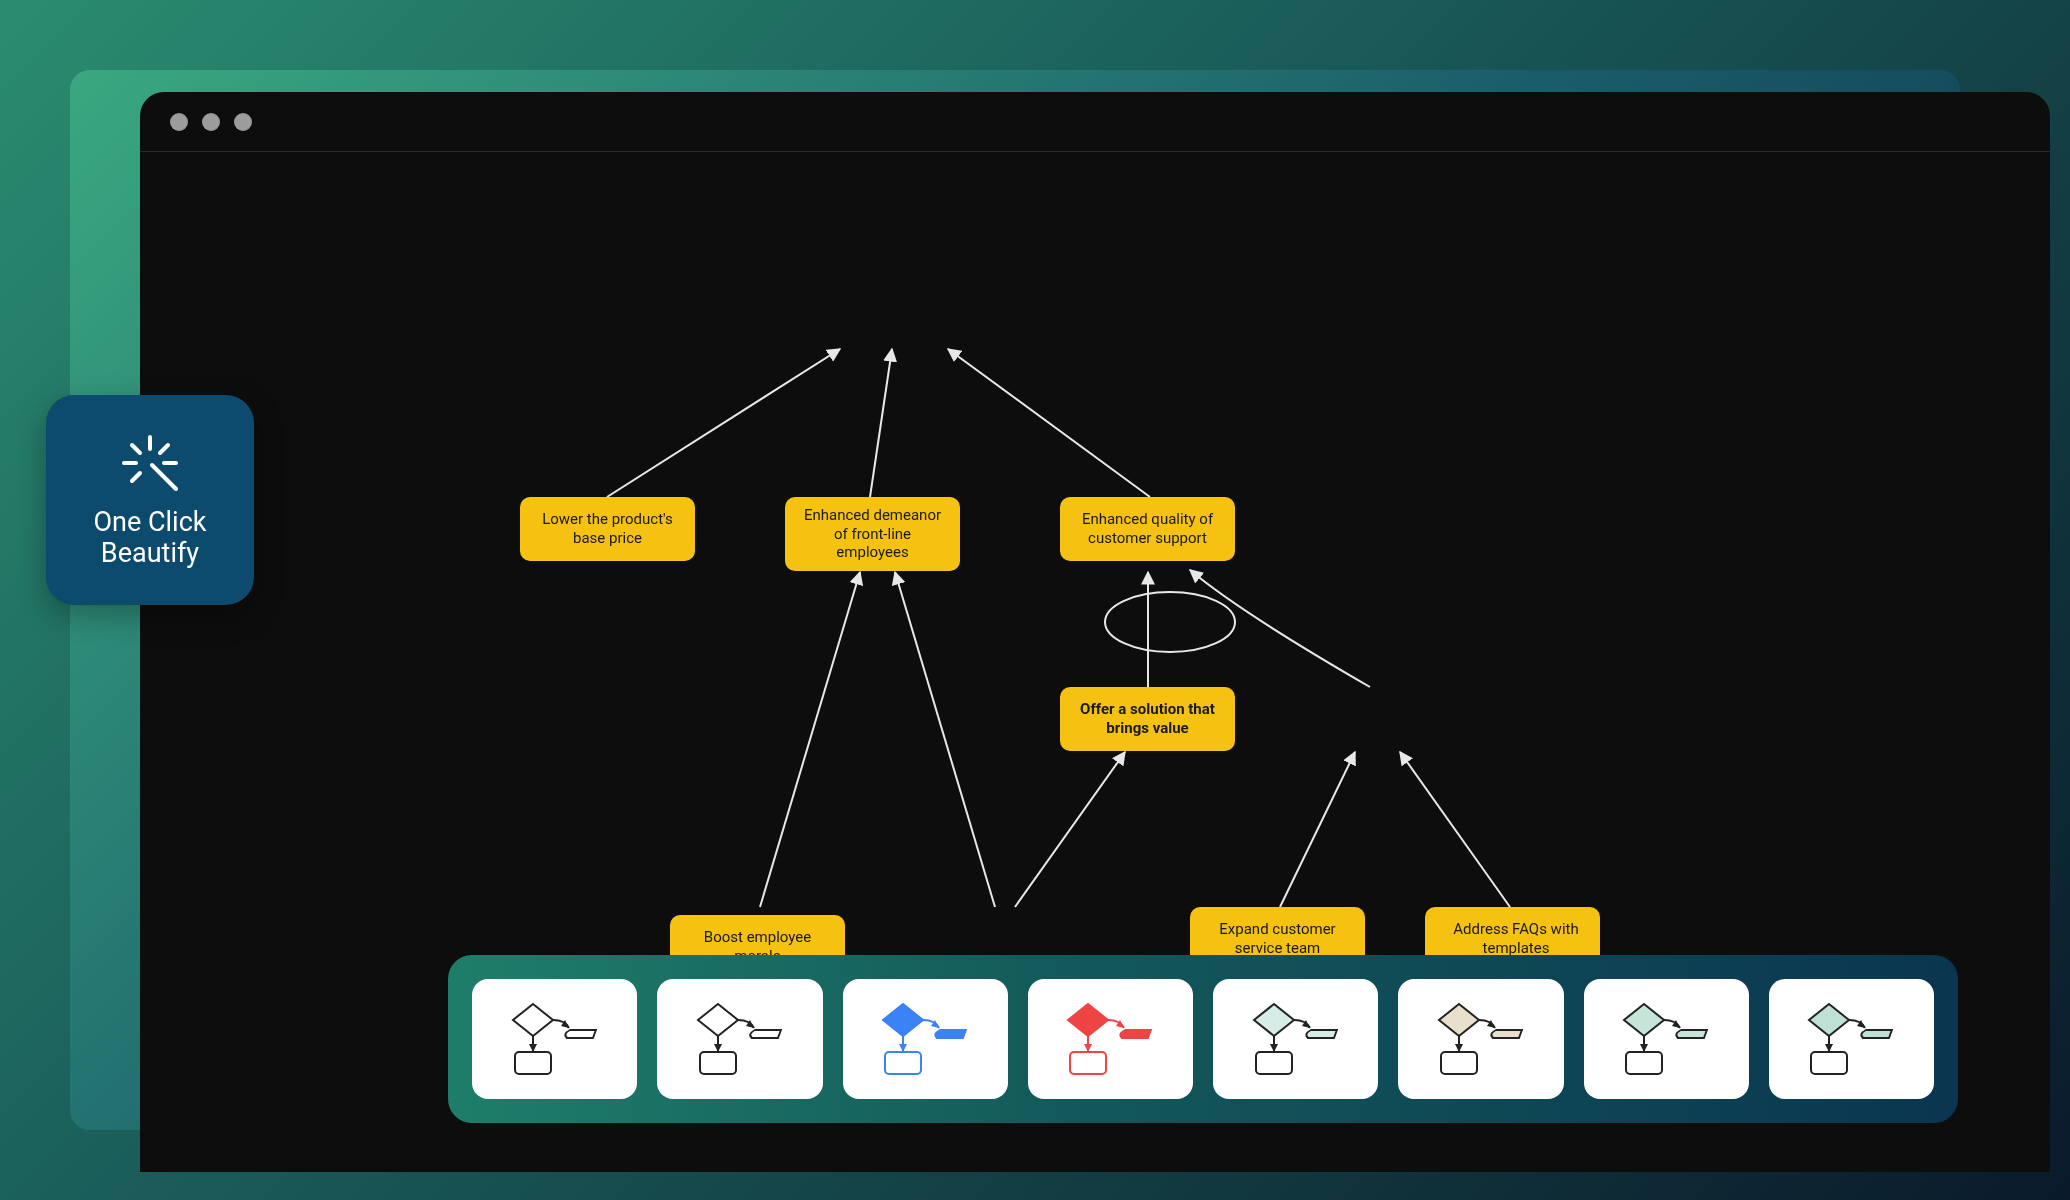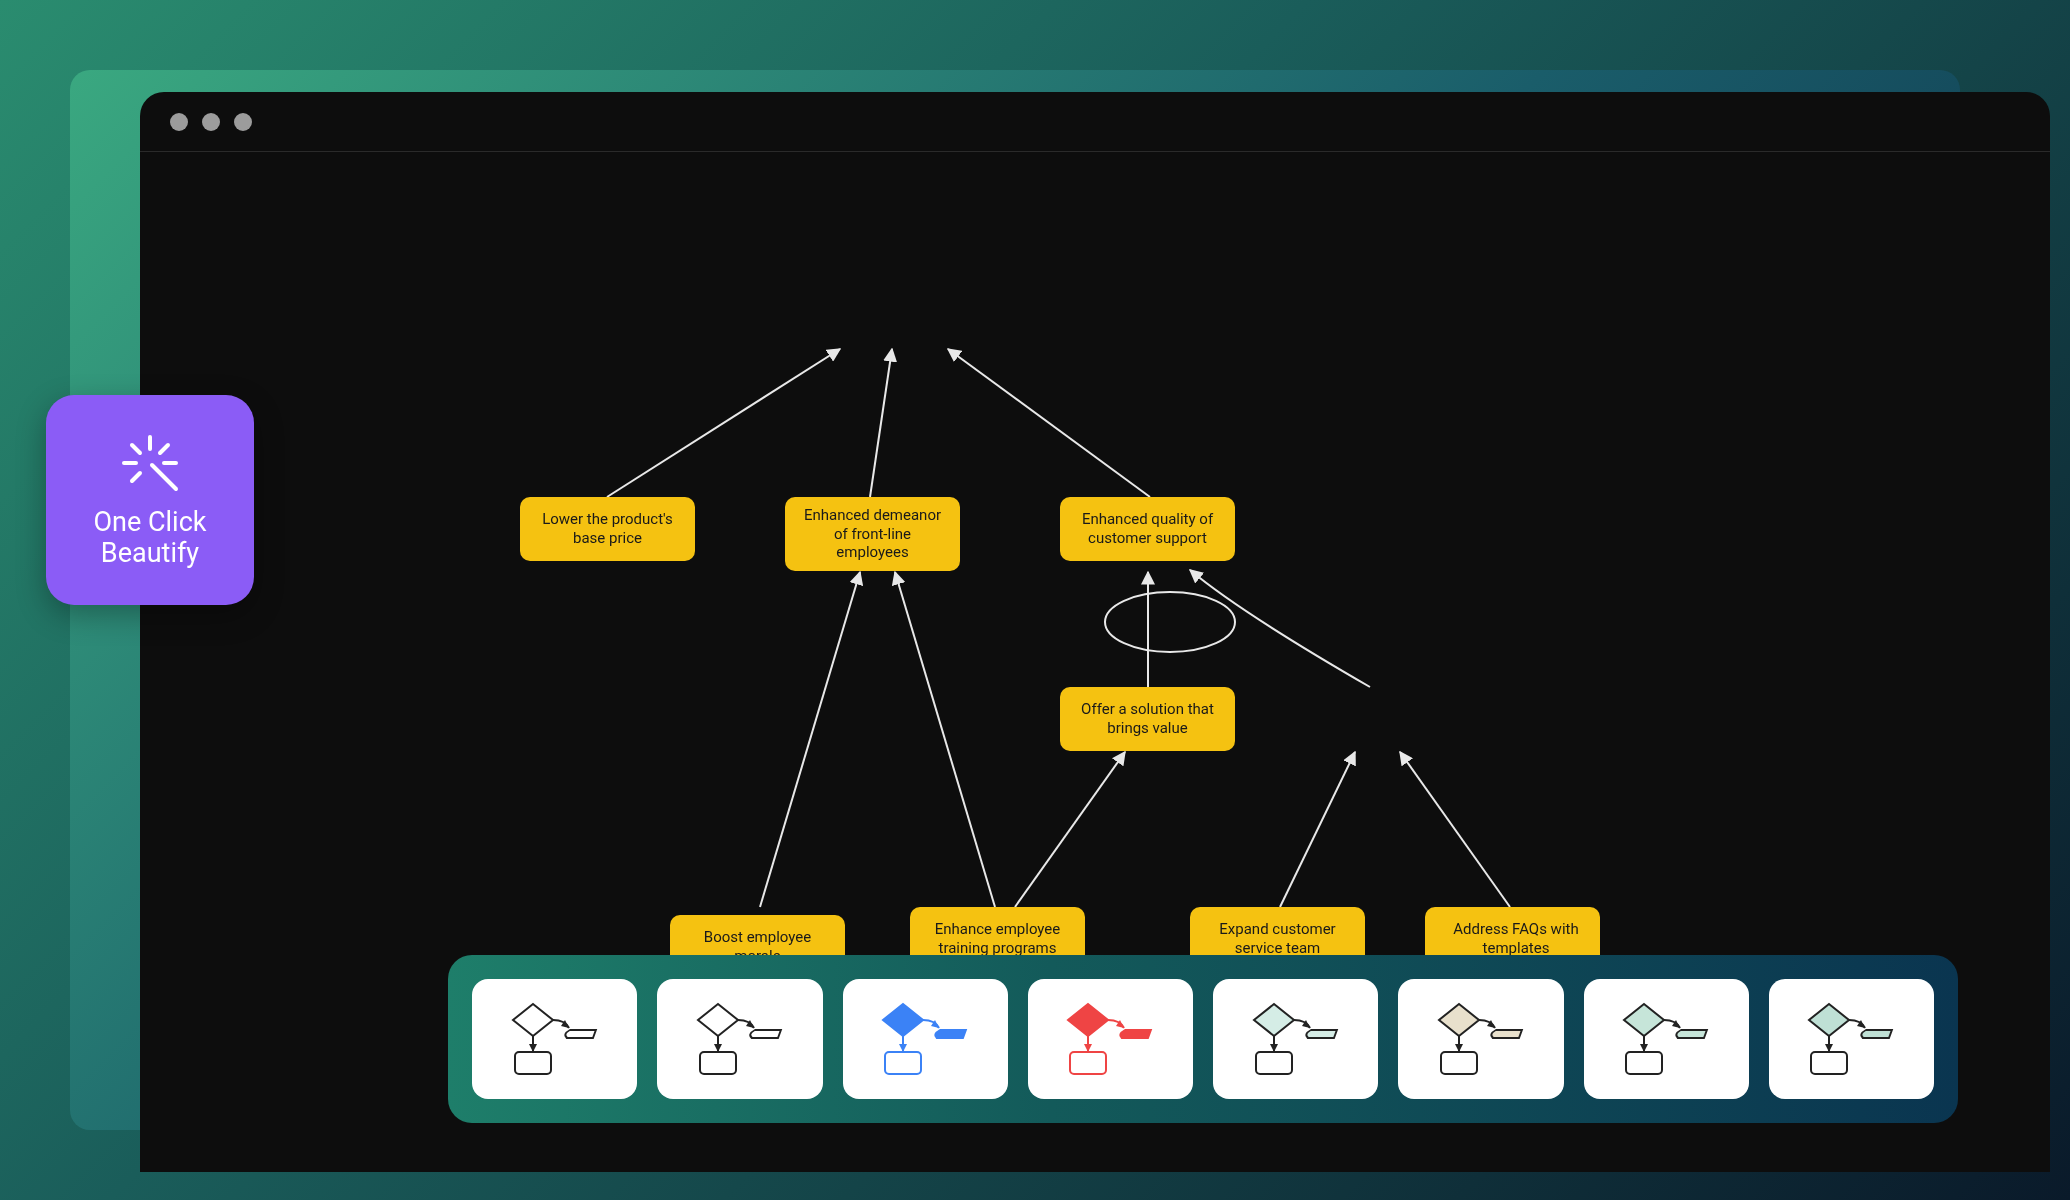--- a/index.html
+++ b/index.html
@@ -65,21 +65,21 @@
     top: 0; left: 0;
     width: 100%; height: 100%;
     pointer-events: none;
   }
   .beautify-badge {
     position: absolute;
     left: 46px;
     top: 395px;
     width: 208px;
     height: 210px;
-    background: #8b5cf6;
+    background: #0c4a6e;
     border-radius: 28px;
     display: flex;
     flex-direction: column;
     align-items: center;
     justify-content: center;
     color: #fff;
     font-size: 27px;
     line-height: 1.15;
     box-shadow: 0 10px 30px rgba(0,0,0,0.3);
   }
@@ -150,29 +150,26 @@
     <div class="node" style="left:380px; top:345px;">
         <span>Lower the product's base price</span>
       </div>
     <div class="node tall" style="left:645px; top:345px;">
         <span>Enhanced demeanor of front-line employees</span>
       </div>
     <div class="node" style="left:920px; top:345px;">
         <span>Enhanced quality of customer support</span>
       </div>
 
-    <div class="node" style="left:920px; top:535px;">
+    <div class="node" style="left:920px; top:535px;font-weight:bold;">
         <span>Offer a solution that brings value</span>
       </div>
 
     <div class="node" style="left:530px; top:755px;margin-top:8px;">
         <span>Boost employee morale</span>
-      </div>
-    <div class="node" style="left:770px; top:755px;">
-        <span>Enhance employee training programs</span>
       </div>
     <div class="node" style="left:1050px; top:755px;">
         <span>Expand customer service team</span>
       </div>
     <div class="node" style="left:1285px; top:755px;padding-left:19px;">
         <span>Address FAQs with templates</span>
       </div>
 
   </div>
 </div>

